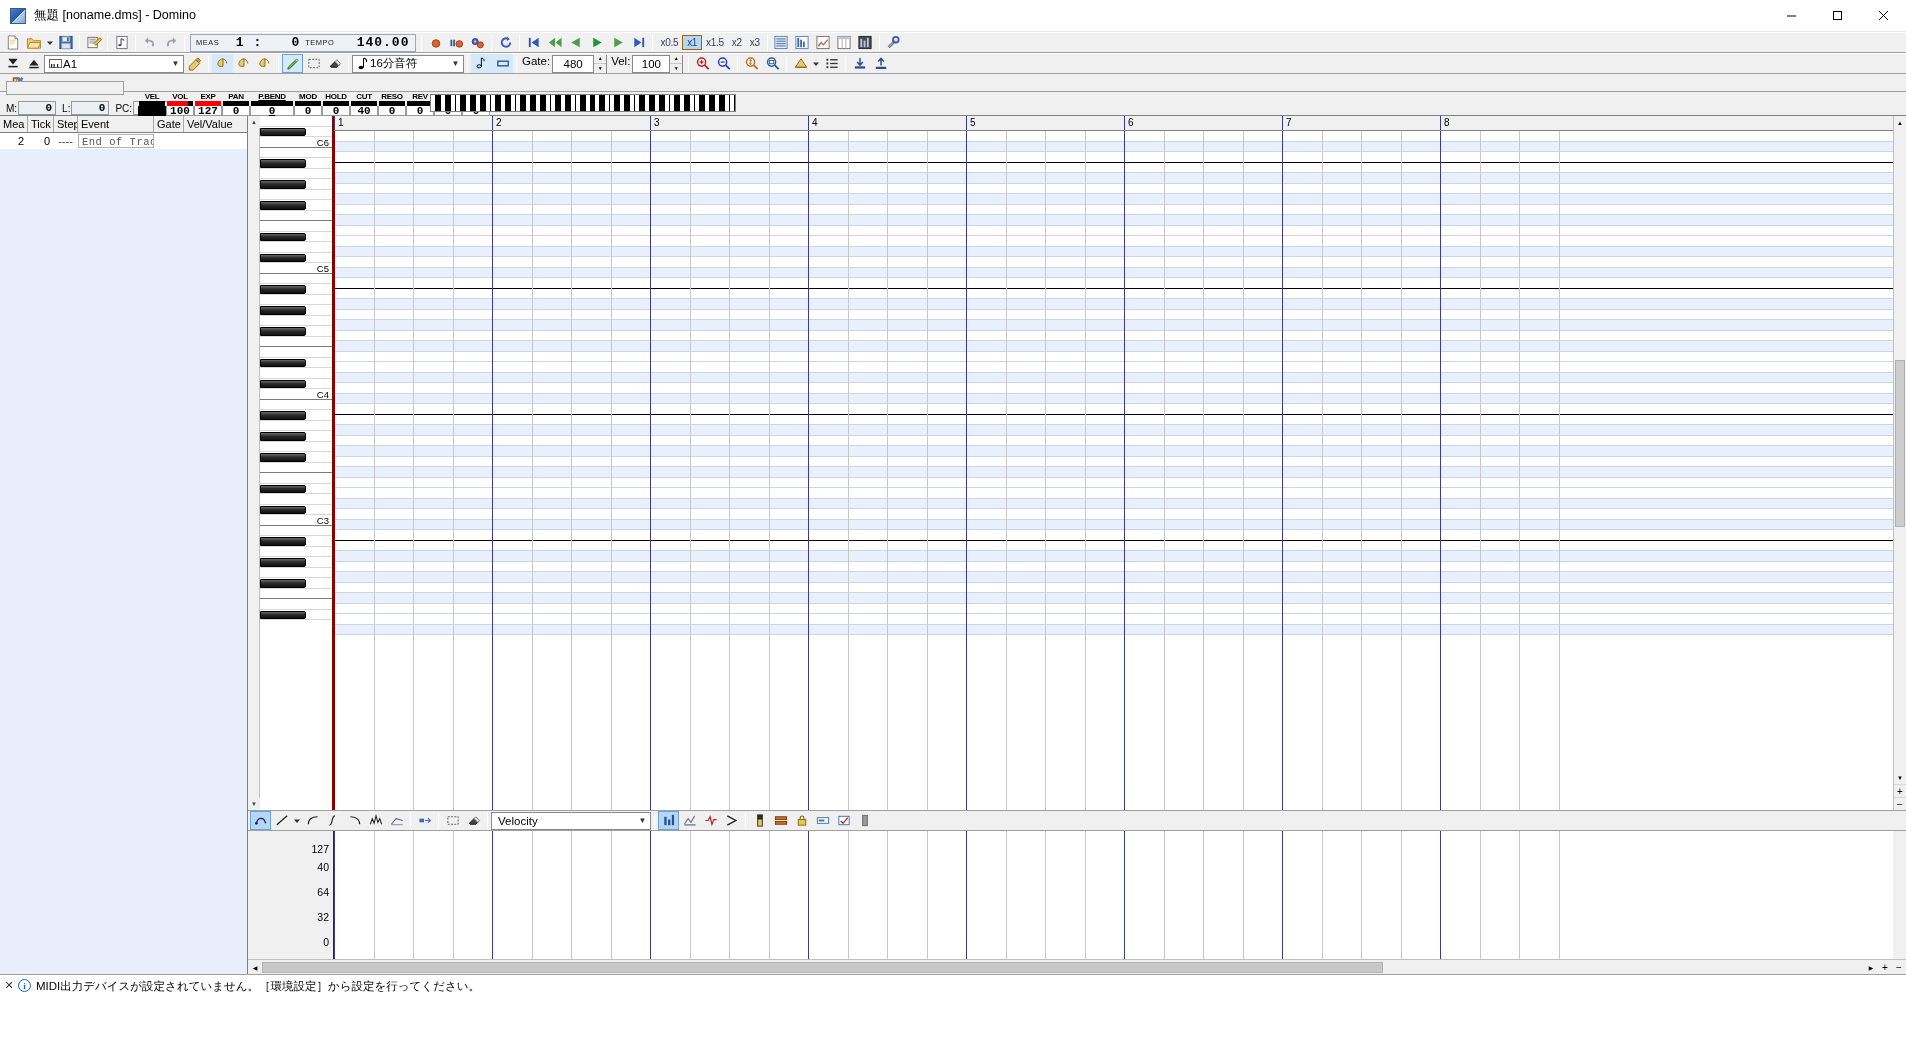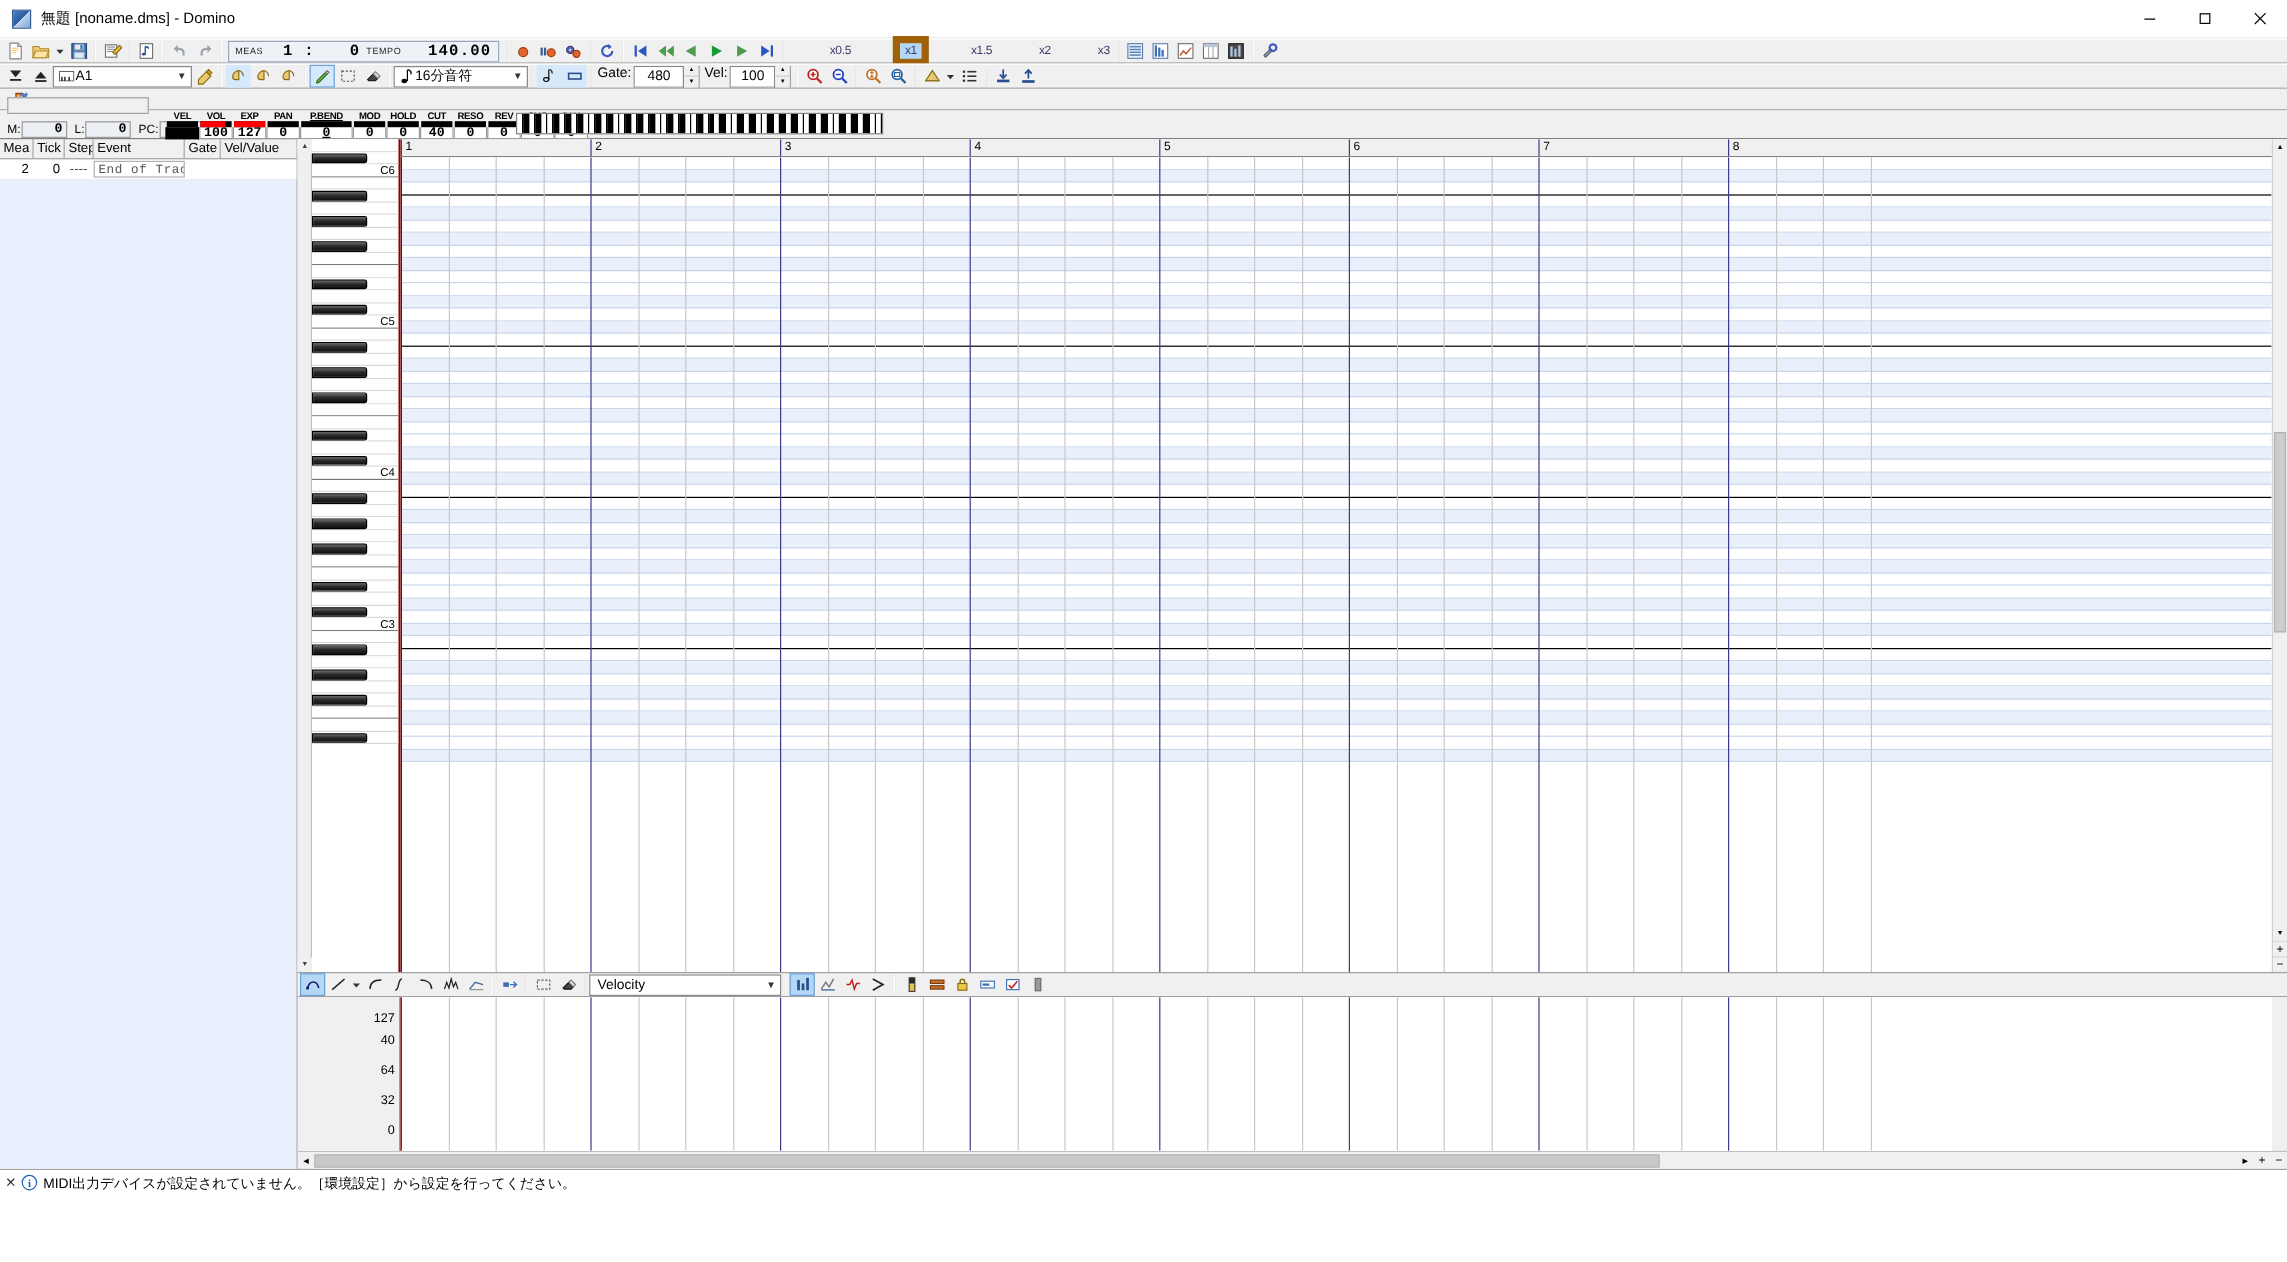--- a/index.html
+++ b/index.html
@@ -58,33 +58,33 @@
   .meas-panel .lbl { font-size: 7.5px; letter-spacing: .5px; color: #222; font-family: "Liberation Sans", sans-serif; padding: 0 2px; }
   .meas-panel .num {
     font-family: "Liberation Mono", monospace; font-size: 13px; font-weight: bold;
     letter-spacing: 1px; color: #000; text-align: right; padding: 0 3px;
   }
   .meas-panel .num.m1 { width: 44px; }
   .meas-panel .num.m2 { width: 38px; }
   .meas-panel .num.tempo { width: 76px; }
 
   .speed-group { display: flex; align-items: center; flex: 0 0 auto; }
-  .speed-btn { font-size: 10px; padding: 1px 4px; color: #3a3a6a; letter-spacing: -0.3px; margin-left: 31px; }
-  .speed-btn.active { background: #b3d7f5; border: 6px solid #a16207; }
+  .speed-btn { font-size: 10px; padding: 1px 4px; color: #3a3a6a; letter-spacing: -0.3px; }
+  .speed-btn.active { background: #b3d7f5; border: 1px solid #a16207; }
 
   
   .combo {
     height: 18px; border: 1px solid #8a8a8a; background: #fff; display: flex;
     align-items: center; font-size: 11.5px; padding-left: 2px; position: relative; flex: 0 0 auto;
   }
   .combo .arrow {
     margin-left: auto; width: 15px; height: 16px; display: flex; align-items: center; justify-content: center;
     font-size: 8px; color: #333;
   }
-  .combo.track { width: 116px; }
+  .combo.track { width: 140px; }
   .combo.note { width: 112px; }
   .combo.velocity { width: 160px; }
   .spin-wrap { display: flex; align-items: flex-start; margin: 0 2px; flex: 0 0 auto; }
   .spin-lbl { font-size: 11.5px; margin-right: 2px; }
   .spin {
     height: 18px; border: 1px solid #8a8a8a; background: #fff; display: flex; align-items: center;
   }
   .spin input, .spin .val {
     border: 0; outline: none; font-size: 11.5px; text-align: center; height: 16px; line-height: 16px;
     font-family: "Liberation Sans", sans-serif; background: #fff; padding: 0;

